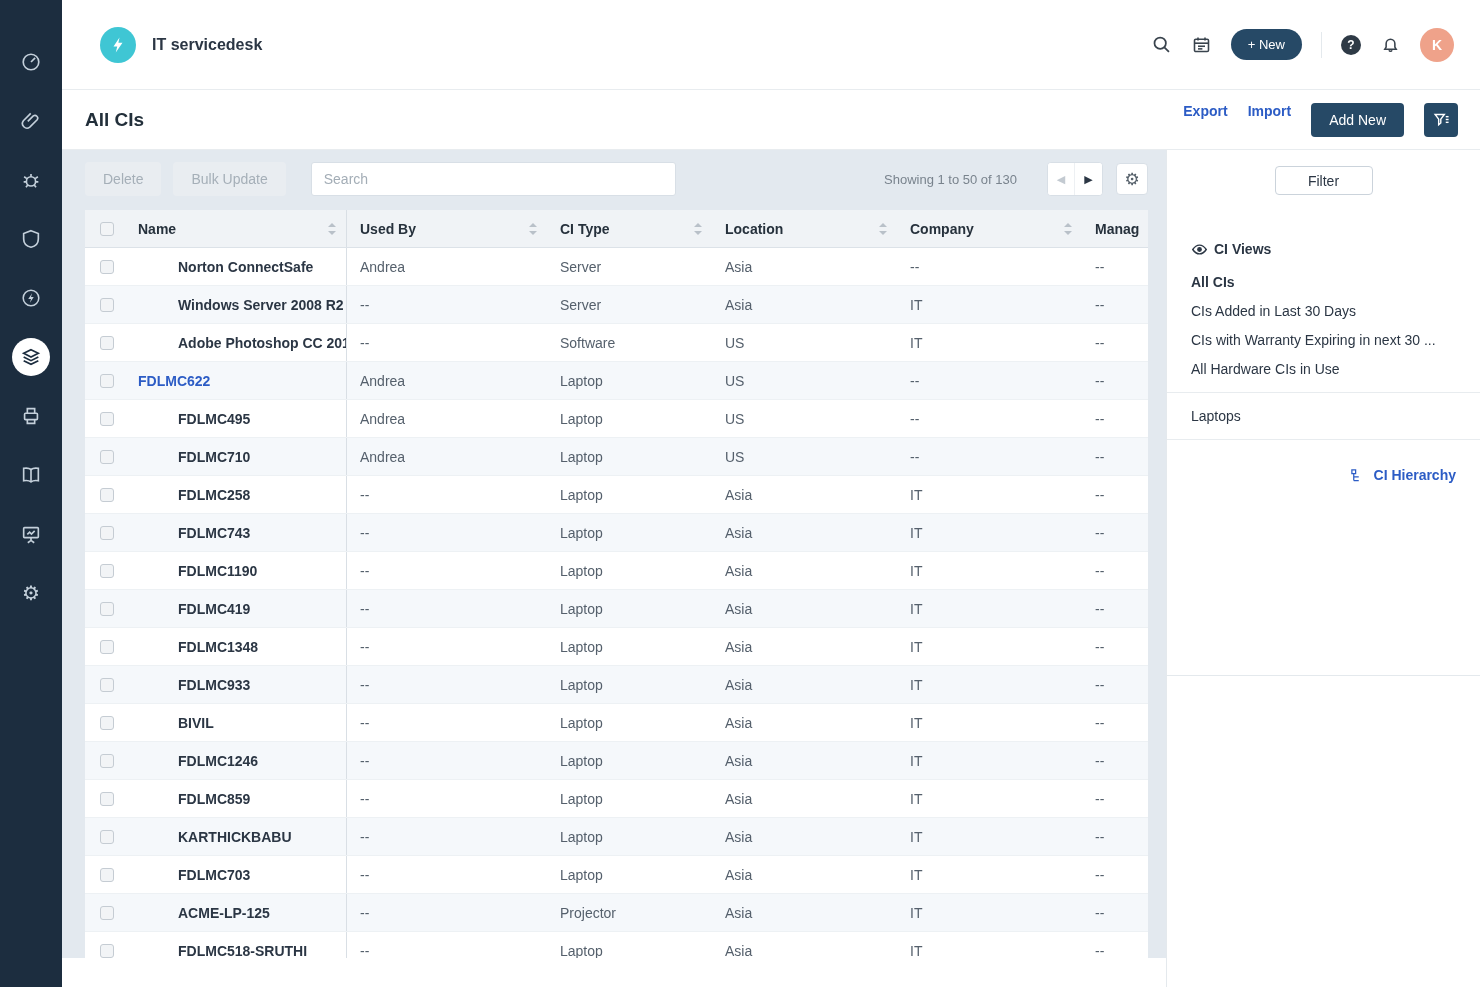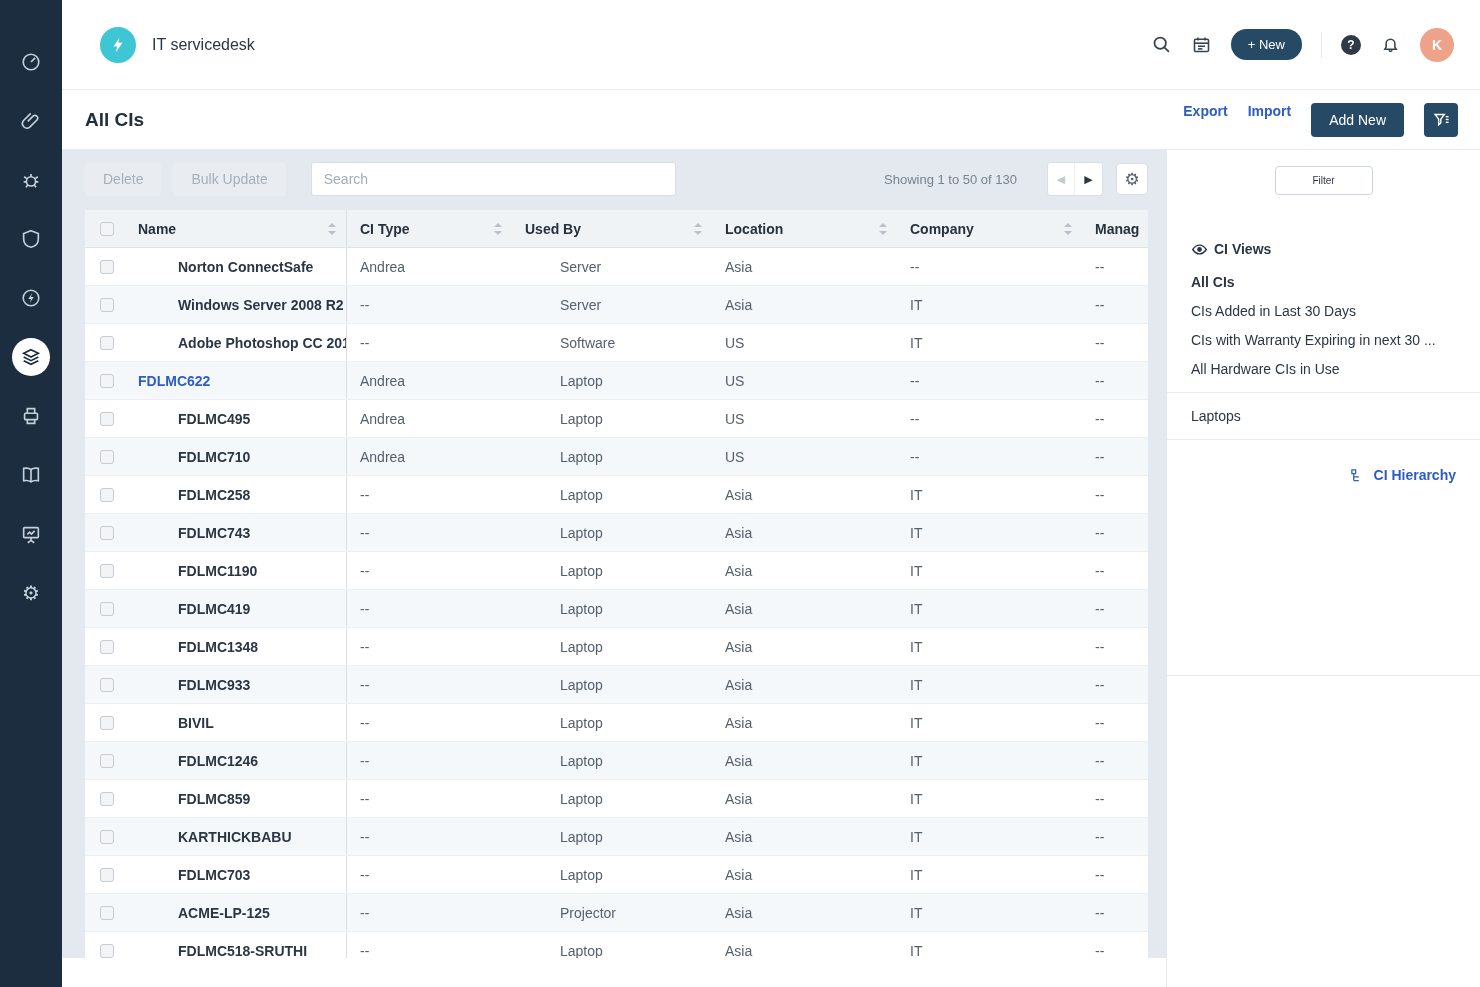--- a/index.html
+++ b/index.html
@@ -19,21 +19,21 @@
   .gear-glyph { font-size:20px; line-height:1; }
 
   
   .topbar { position:absolute; left:62px; top:0; right:0; height:90px; background:#fff;
     border-bottom:1px solid #E8ECEF; display:flex; align-items:center;
     justify-content:space-between; padding:0 26px 0 38px; }
   .brand { display:flex; align-items:center; }
   .logo { width:36px; height:36px; border-radius:50%; background:#3FC6D4;
     display:flex; align-items:center; justify-content:center; margin-right:16px; }
   .logo svg { width:18px; height:18px; }
-  .app-title { font-size:16px; font-weight:normal; color:#2B3644; }
+  .app-title { font-size:16px; font-weight:bold; color:#2B3644; }
   .top-actions { display:flex; align-items:center; gap:19px; }
   .icon-btn { background:none; border:none; cursor:pointer; color:#39434D;
     display:flex; align-items:center; }
   .icon-btn svg { width:21px; height:21px; }
   .new-btn { background:#264966; color:#fff; border:none; border-radius:16px;
     height:31px; padding:0 17px; font-size:13px; cursor:pointer;
     font-family:"Liberation Sans", sans-serif; }
   .vdiv { width:1px; height:26px; background:#E4E9ED; }
   .help-btn { width:20px; height:20px; border-radius:50%; background:#2E3A46; color:#fff;
     font-size:12px; font-weight:bold; display:flex; align-items:center;
@@ -109,21 +109,21 @@
   .checkbox { width:14px; height:14px; border:1px solid #C5CCD3; border-radius:3px;
     background:#F2F4F6; display:inline-block; flex:none; cursor:pointer; }
   .rowname { font-weight:bold; color:#2B3644;padding-left:40px; }
   .rowlink { font-weight:bold; color:#2C5CC5; }
 
   
   .rightpanel { position:absolute; left:1166px; top:150px; width:314px; height:837px;
     background:#fff; border-left:1px solid #E4E9ED; }
   .filter-row { display:flex; justify-content:center; padding-top:16px; }
   .filter-btn { width:98px; height:29px; background:#fff; border:1px solid #CBD3DB;
-    border-radius:4px; font-size:10px; color:#2B3644; cursor:pointer;
+    border-radius:4px; font-size:14px; color:#2B3644; cursor:pointer;
     font-family:"Liberation Sans", sans-serif; }
   .panel-section { padding:0 24px; margin-top:46px; }
   .views-title { display:flex; align-items:flex-start; gap:6px; font-size:14px;
     font-weight:bold; color:#2B3644; margin-bottom:16px; }
   .views-title svg { width:17px; height:17px; }
   .view-item { font-size:14px; color:#2B3644; margin-bottom:13px; cursor:pointer;
     white-space:nowrap; overflow:hidden; }
   .view-item.active { font-weight:bold; }
   .pdiv { border:none; border-top:1px solid #E8ECEF; margin:15px -24px 15px -24px; }
   .hier { display:flex; align-items:center; gap:9px; color:#2C5CC5; font-size:14px;
@@ -283,26 +283,26 @@
 
   <div class="table">
     <div class="thead">
       <div class="cell c-check">
           <span class="checkbox"></span>
         </div>
       <div class="cell c-name hd">
           <span>Name</span>
           <span class="sort"></span>
         </div>
+      <div class="cell c-used hd">
+          <span>Used By</span>
+          <span class="sort"></span>
+        </div>
       <div class="cell c-type hd">
           <span>CI Type</span>
-          <span class="sort"></span>
-        </div>
-      <div class="cell c-used hd">
-          <span>Used By</span>
           <span class="sort"></span>
         </div>
       <div class="cell c-loc hd">
           <span>Location</span>
           <span class="sort"></span>
         </div>
       <div class="cell c-comp hd">
           <span>Company</span>
           <span class="sort"></span>
         </div>

